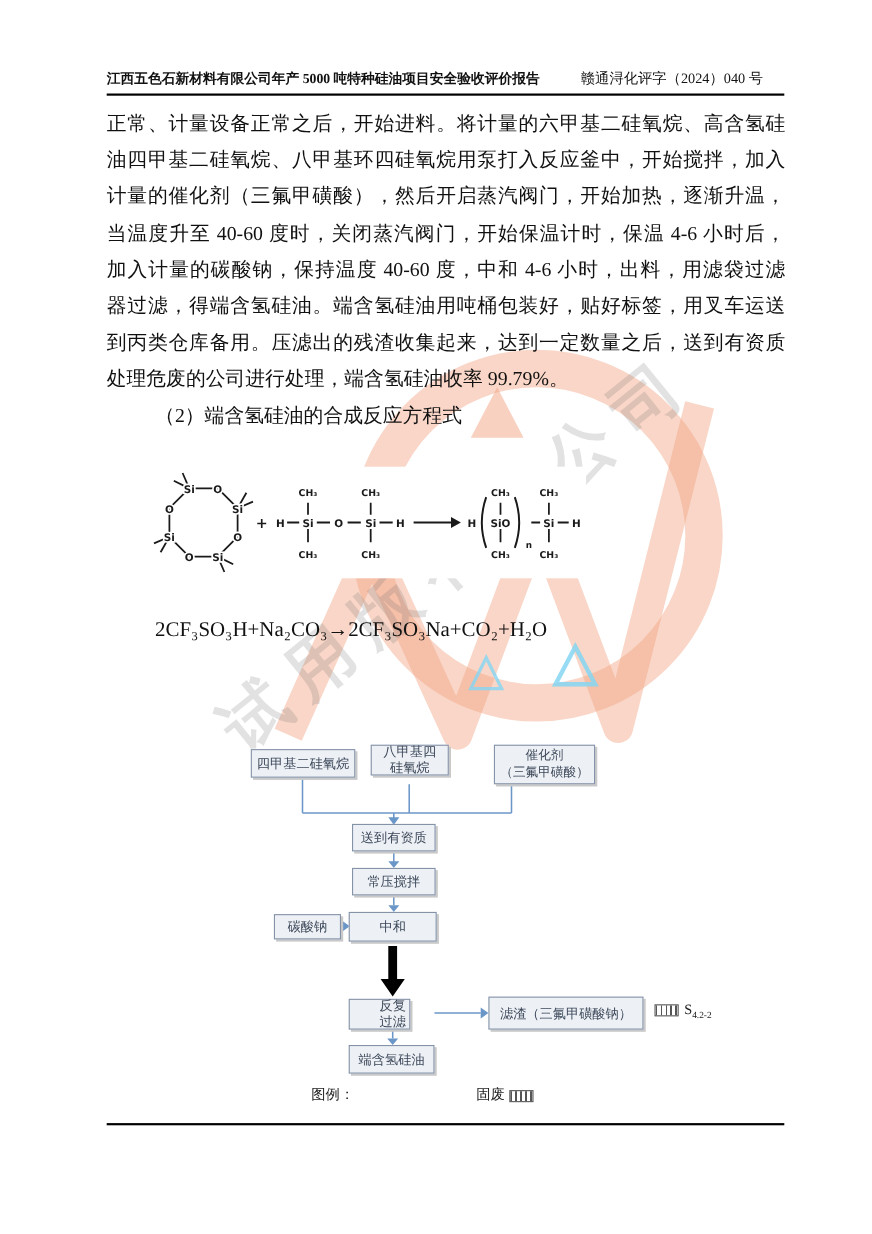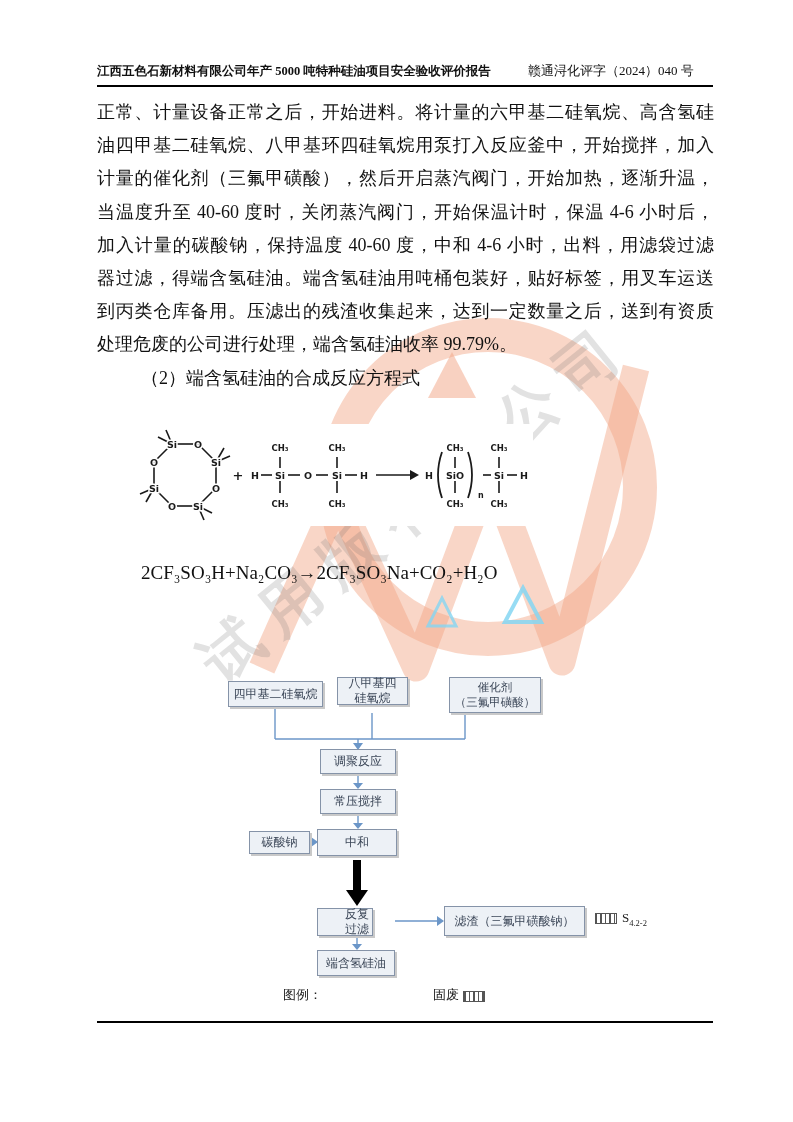--- a/index.html
+++ b/index.html
@@ -197,21 +197,21 @@
   </div>
   <div class="flow-box" style="left:337px;top:677px;width:71px;height:28px;">
     <span>八甲基四</span>
     <span>硅氧烷</span>
   </div>
   <div class="flow-box" style="left:449px;top:677px;width:92px;height:36px;font-size:11.5px;">
     <span>催化剂</span>
     <span>（三氟甲磺酸）</span>
   </div>
   <div class="flow-box" style="left:320px;top:749px;width:76px;height:25px;">
-    <span>调聚反应</span>
+    <span>送到有资质</span>
   </div>
   <div class="flow-box" style="left:320px;top:789px;width:76px;height:25px;">
     <span>常压搅拌</span>
   </div>
   <div class="flow-box" style="left:249px;top:831px;width:61px;height:23px;">
     <span>碳酸钠</span>
   </div>
   <div class="flow-box" style="left:317px;top:829px;width:80px;height:27px;">
     <span>中和</span>
   </div>

